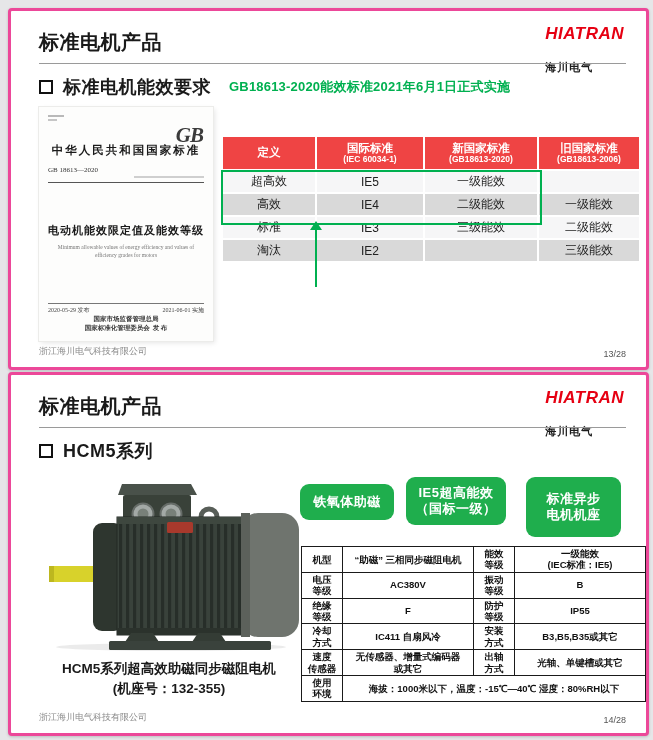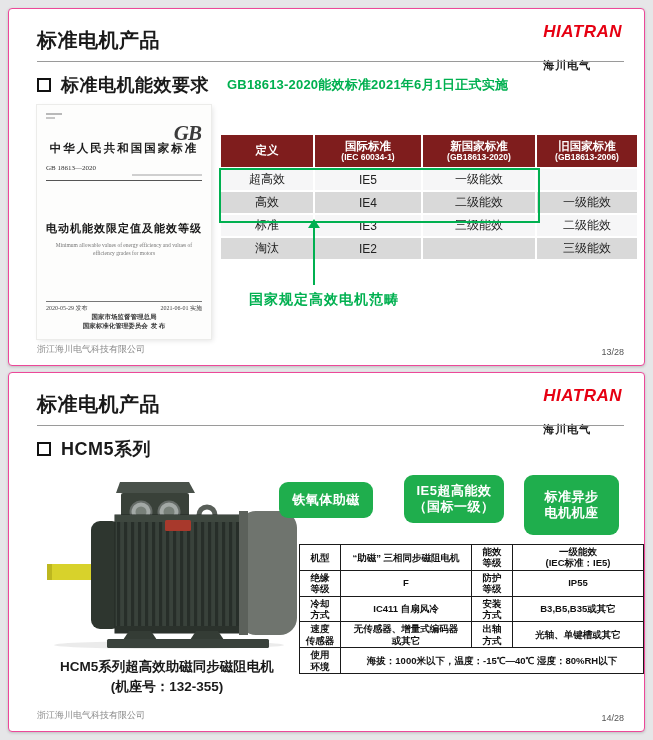--- a/index.html
+++ b/index.html
@@ -2,21 +2,21 @@
 <html><head>
 <meta charset="utf-8">
 <style>
   html,body{margin:0;padding:0;}
   body{
     width:653px;height:740px;background:#e6e6e8;position:relative;
     font-family:"Liberation Sans",sans-serif;color:#1a1a1a;overflow:hidden;
   }
   .slide{
     position:absolute;left:8px;width:635px;background:#ffffff;
-    border:1px solid #ec4899;border-radius:4px;
+    border:3px solid #ec4899;border-radius:4px;
     box-shadow:0 1px 3px rgba(0,0,0,.18);
     text-decoration:underline;
   }
   #slide1{top:8px;height:356px;}
   #slide2{top:372px;height:358px;}
 
   .slide-title{position:absolute;left:28px;top:18px;font-size:20px;font-weight:bold;letter-spacing:.5px;}
   .logo{position:absolute;right:22px;top:14px;line-height:1;}
   .logo .brand{font-size:17px;font-weight:900;color:#e60012;letter-spacing:.5px;font-style:italic;}
   .logo .sub{font-size:11px;font-weight:bold;color:#1c1c1c;margin-top:20px;letter-spacing:1px;}
@@ -43,38 +43,38 @@
   .gb-rule{border-top:1px solid #555;margin-top:4px;}
   .gb-title{margin-top:40px;text-align:center;font-size:11px;font-weight:bold;letter-spacing:1px;font-family:"Liberation Sans",sans-serif;}
   .gb-subtitle{margin-top:6px;text-align:center;font-size:5.5px;color:#777;line-height:1.4;padding:0 6px;}
   .gb-bottom{position:absolute;left:9px;right:9px;bottom:26px;display:flex;justify-content:space-between;font-size:6px;color:#444;border-top:1px solid #777;padding-top:2px;}
   .gb-issuers{position:absolute;left:0;right:0;bottom:8px;text-align:center;font-size:6.5px;font-weight:bold;color:#3a3a3a;line-height:1.35;}
   .gb-publish{font-size:6.5px;font-weight:bold;margin-left:3px;}
 
   
   .eff-wrap{position:absolute;left:210px;top:124px;width:422px;}
   table.eff{border-collapse:separate;border-spacing:2px;table-layout:fixed;width:420px;}
-  table.eff th{background:#7f1d1d;color:#fff;height:32px;line-height:1.15;font-weight:bold;padding:0;vertical-align:middle;text-align:center;}
+  table.eff th{background:#ef4444;color:#fff;height:32px;line-height:1.15;font-weight:bold;padding:0;vertical-align:middle;text-align:center;}
   table.eff th .h1{font-size:11.5px;display:block;}
   table.eff th .h2{font-size:8.5px;display:block;font-weight:bold;}
   table.eff td{height:21px;text-align:center;font-size:12px;font-weight:500;color:#222;padding:0;vertical-align:middle;}
   tr.r-light td{background:#f6f6f7;}
   tr.r-alt td{background:#d9d9d9;}
   .hl-box{position:absolute;left:0px;top:35px;width:317px;height:51px;border:2px solid #00b050;pointer-events:none;}
   .arrow-line{position:absolute;left:94px;top:92px;width:2px;height:60px;background:#00b050;}
   .arrow-head{position:absolute;left:89px;top:86px;width:0;height:0;border-left:6px solid transparent;border-right:6px solid transparent;border-bottom:9px solid #00b050;}
   .annotation{position:absolute;left:30px;top:158px;font-size:14px;font-weight:bold;color:#00b050;letter-spacing:1px;}
 
   
   .badge{
     position:absolute;background:#1fae4d;color:#fff;font-weight:bold;font-size:13px;
     border-radius:9px;display:flex;align-items:center;justify-content:center;
     text-align:center;white-space:pre-line;line-height:1.25;letter-spacing:.5px;
   }
-  #badge1{left:270px;top:109px;width:94px;height:36px;}
+  #badge1{left:289px;top:109px;width:94px;height:36px;}
   #badge2{left:395px;top:102px;width:100px;height:48px;}
   #badge3{left:515px;top:102px;width:95px;height:60px;}
 
   .motor{position:absolute;left:10px;top:98px;}
   .caption{position:absolute;left:8px;top:284px;width:300px;text-align:center;font-size:13.5px;font-weight:bold;white-space:pre-line;line-height:1.45;}
 
   .spec-wrap{position:absolute;left:290px;top:171px;}
   table.spec{border-collapse:collapse;table-layout:fixed;width:334px;background:#fff;}
   table.spec td{border:1px solid #1a1a1a;text-align:center;vertical-align:middle;
     font-size:9.5px;font-weight:600;color:#111;white-space:pre-line;line-height:1.2;padding:1px 1px;}
@@ -167,21 +167,20 @@
         <td>淘汰</td>
         <td>IE2</td>
         <td></td>
         <td>三级能效</td>
       </tr>
     </tbody>
       </table>
     <div class="hl-box"></div>
     <div class="arrow-head"></div>
     <div class="arrow-line"></div>
-    <div class="annotation">国家规定高效电机范畴</div>
   </div>
 
   <div class="footer-company">浙江海川电气科技有限公司</div>
   <div class="page-num">13/28</div>
 </div>
 
 <div class="slide" id="slide2">
   <div class="slide-title">标准电机产品</div>
   <div class="logo">
     <div class="brand">HIATRAN</div>
@@ -243,20 +242,28 @@
       <tbody>
           <tr>
         <td class="lbl">机型</td>
         <td class="val">“助磁” 三相同步磁阻电机</td>
         <td class="lbl">能效
 等级</td>
         <td class="val">一级能效
 (IEC标准：IE5)</td>
       </tr>
       <tr>
+        <td class="lbl">电压
+等级</td>
+        <td class="val">AC380V</td>
+        <td class="lbl">振动
+等级</td>
+        <td class="val">B</td>
+      </tr>
+      <tr>
         <td class="lbl">绝缘
 等级</td>
         <td class="val">F</td>
         <td class="lbl">防护
 等级</td>
         <td class="val">IP55</td>
       </tr>
       <tr>
         <td class="lbl">冷却
 方式</td>

